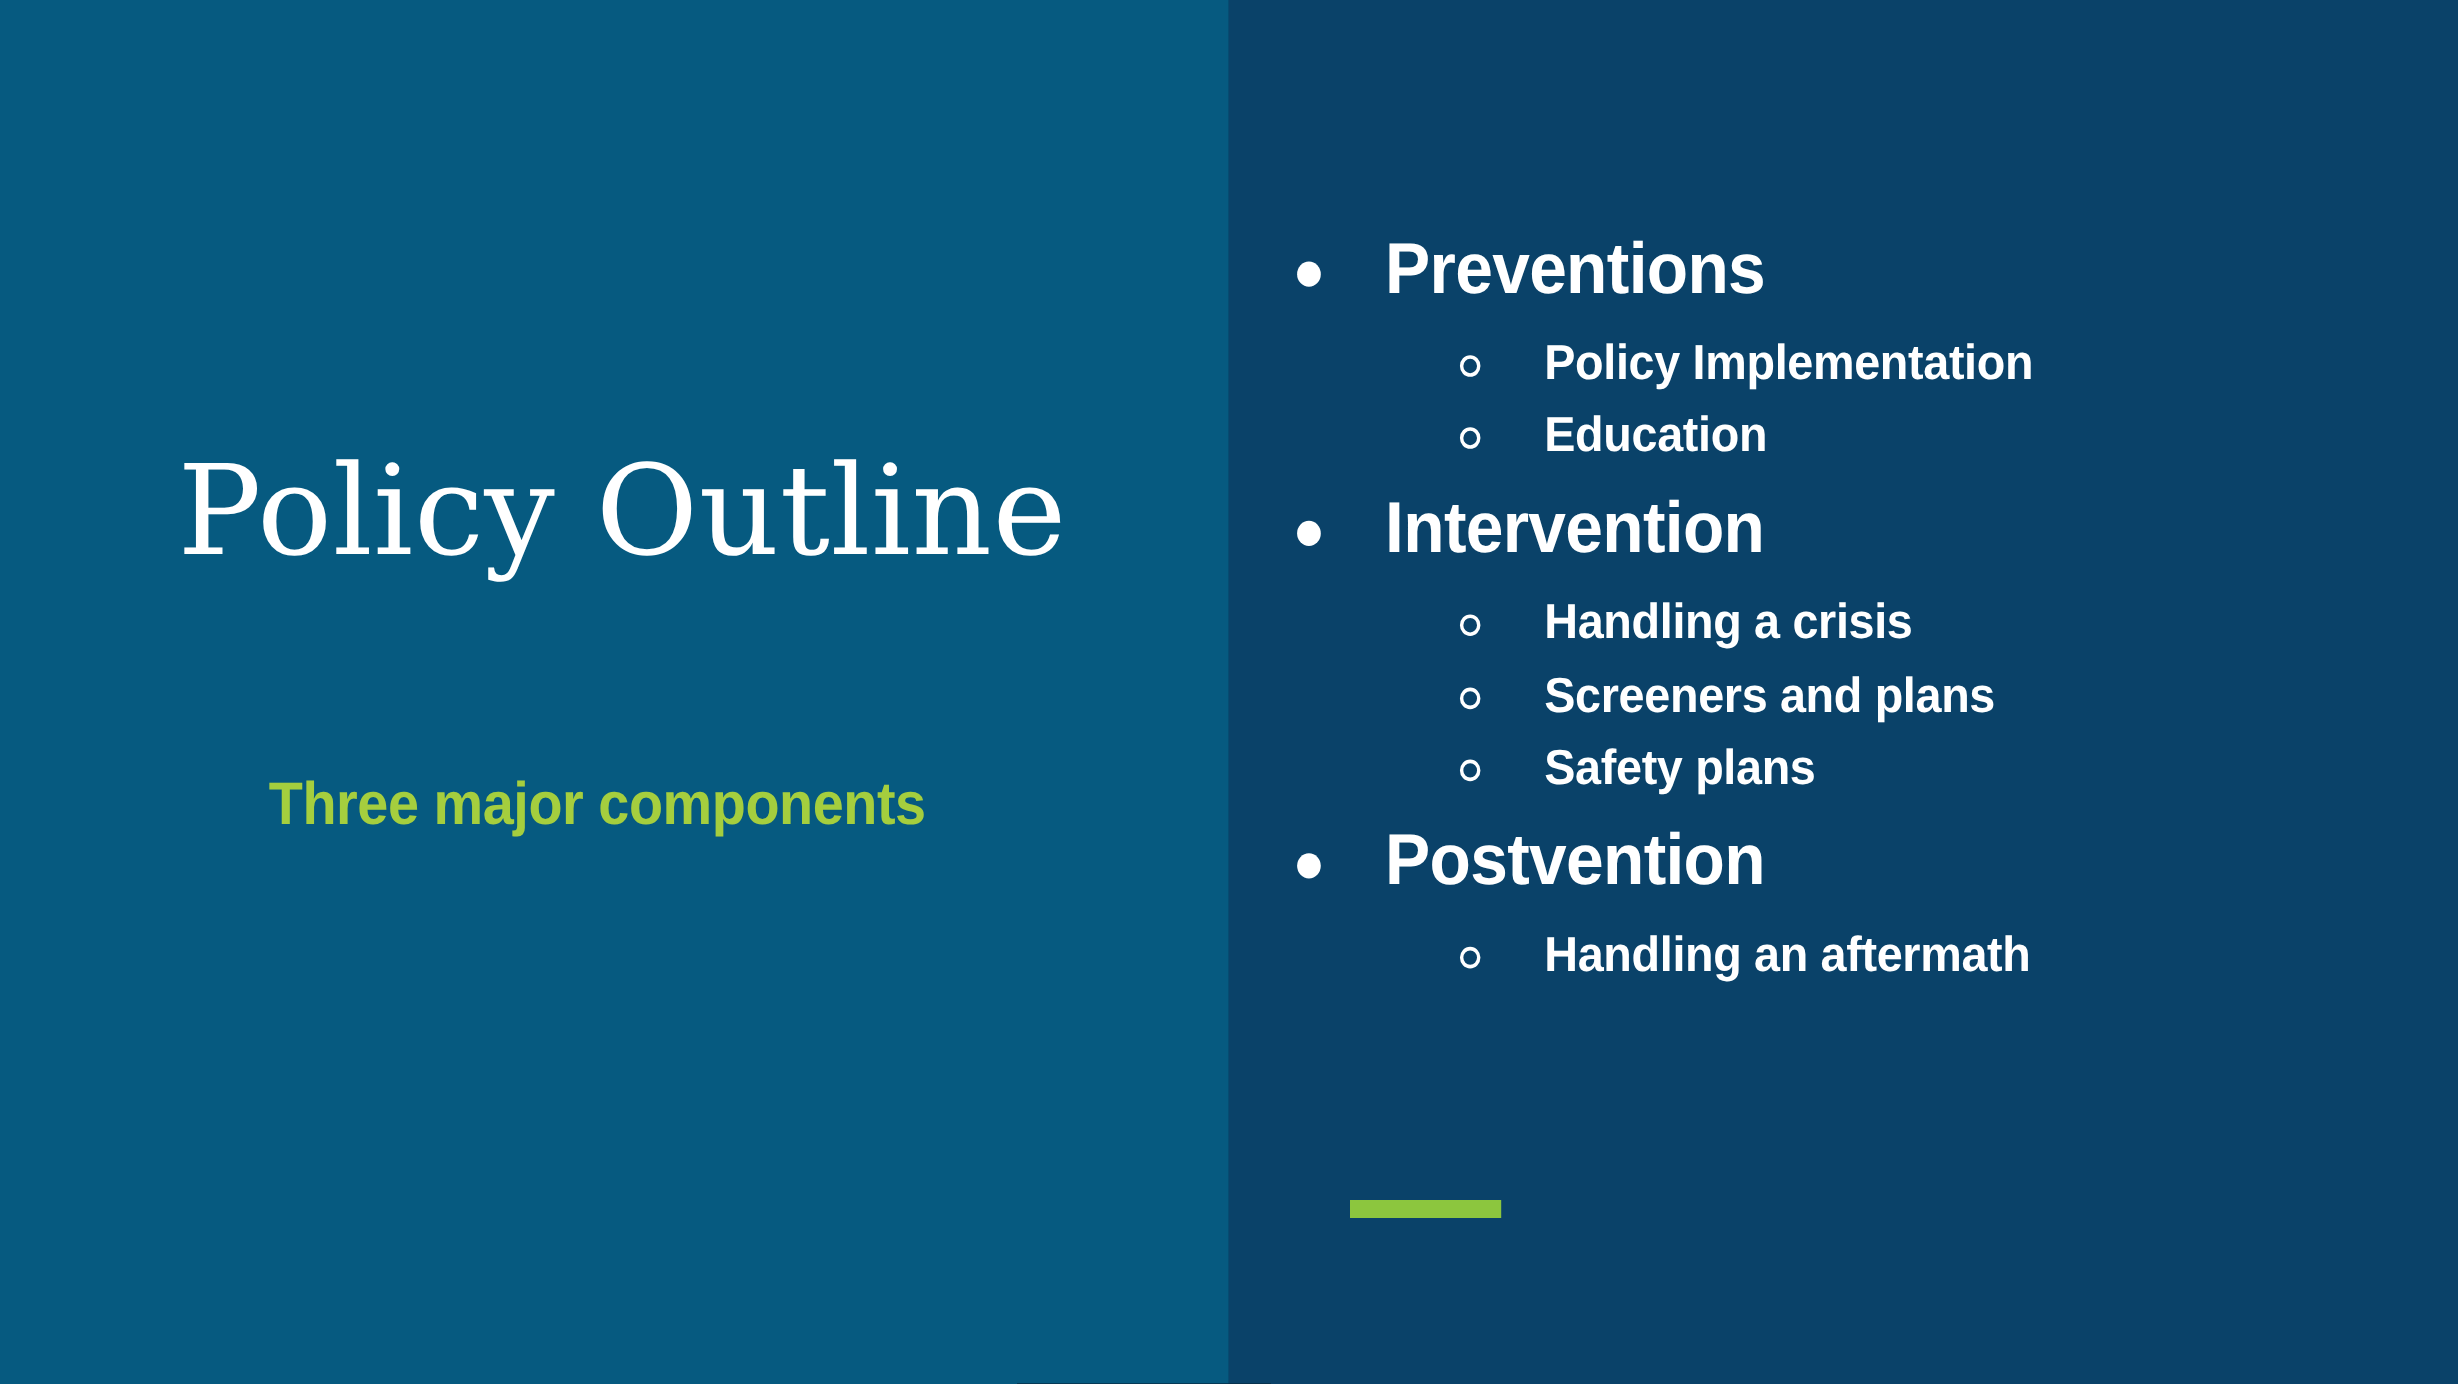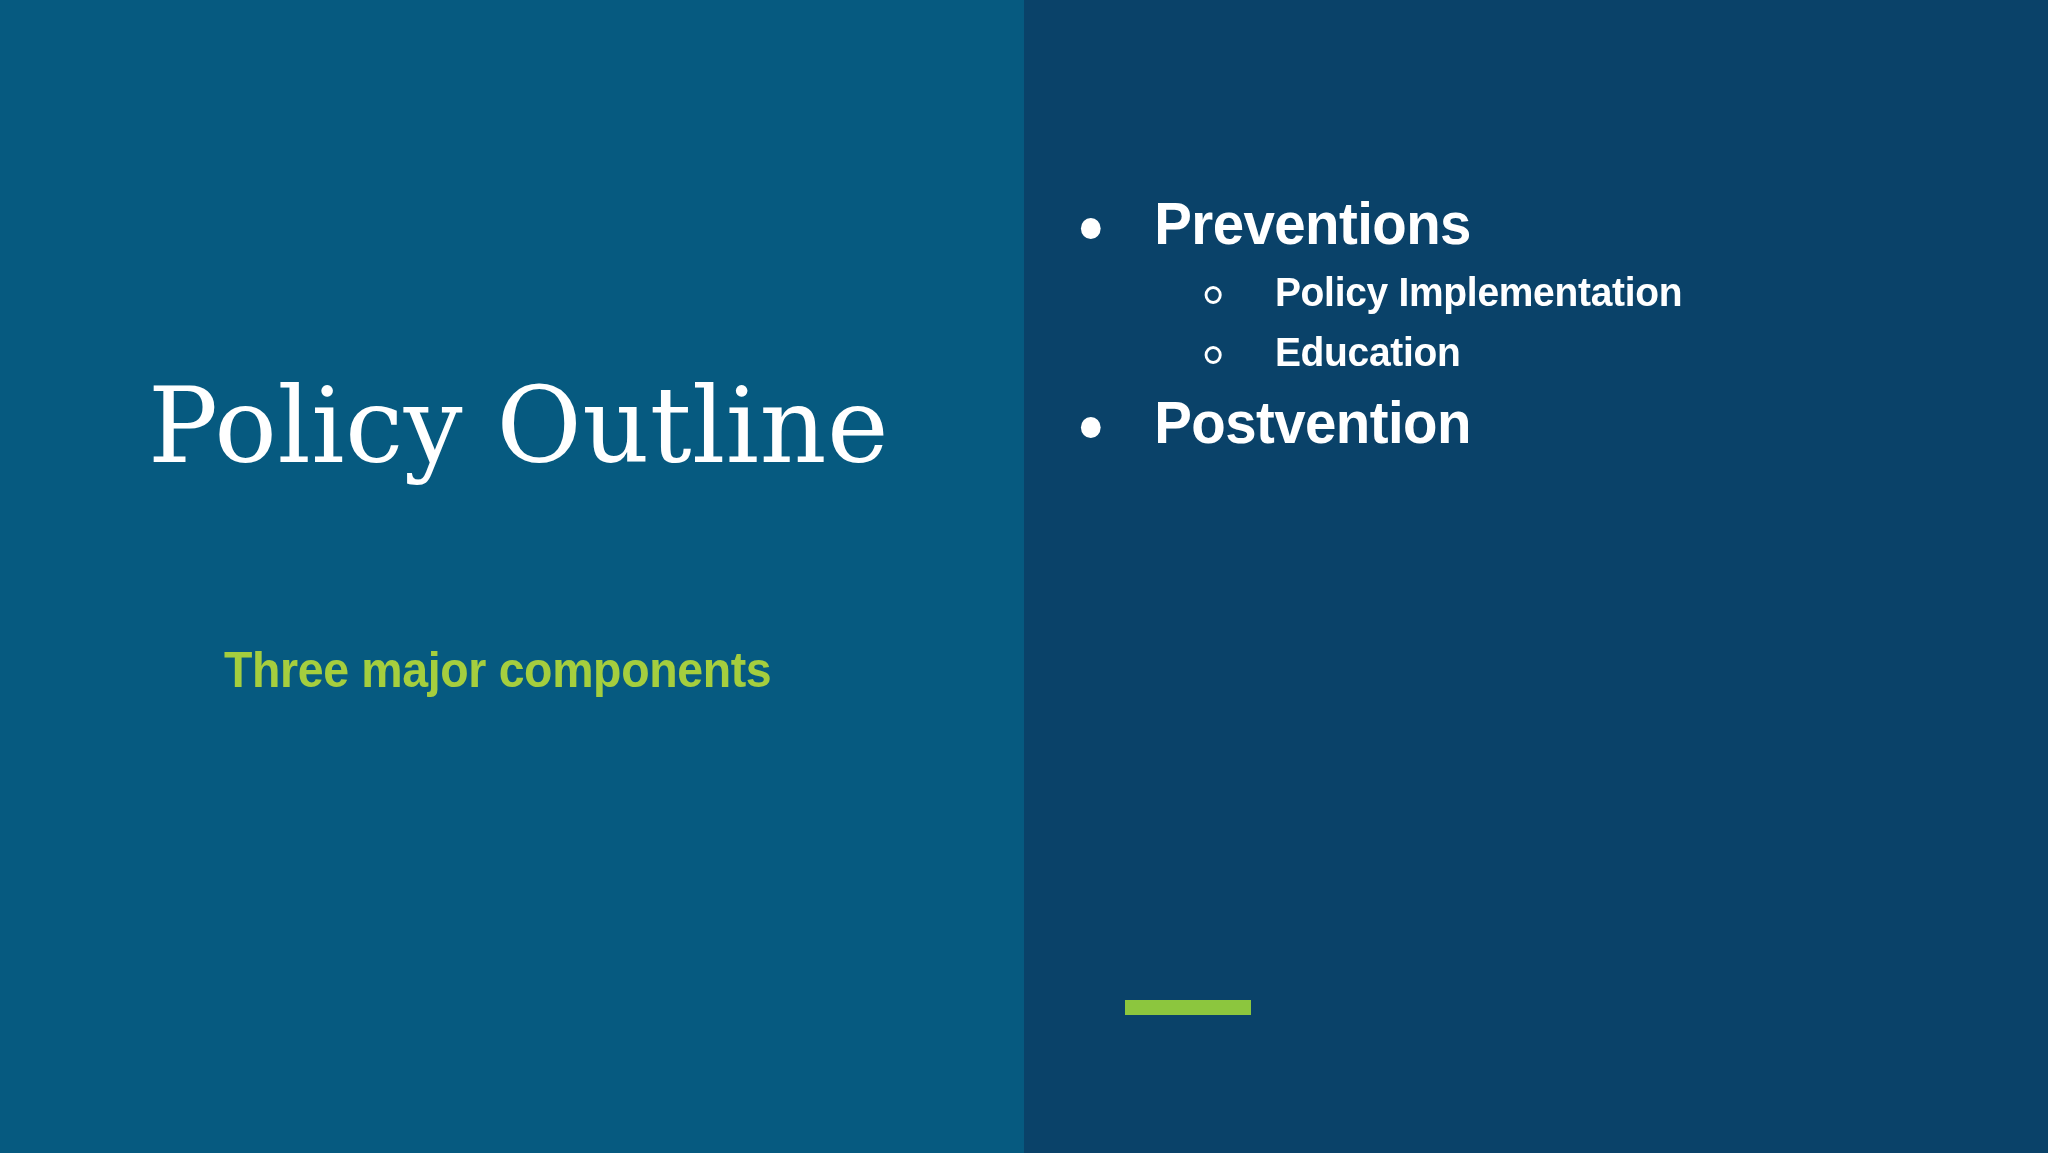--- a/index.html
+++ b/index.html
@@ -98,21 +98,21 @@
   .lvl1 .dot-filled {
     position: absolute;
     left: 18px;
     top: 32px;
     width: 21px;
     height: 21px;
     border-radius: 50%;
     background: #ffffff;
   }
   .sublist {
-    margin: 0;
+    margin: 12px;
     padding: 0;
     list-style: none;
   }
   .lvl2 {
     position: relative;
     padding-left: 222px;
     margin: 0 0 5px 0;
     font-family: "Liberation Sans Narrow", "Liberation Sans", sans-serif;
     font-weight: 700;
     font-size: 41px;
@@ -168,26 +168,52 @@
             <span class="dot-hollow"></span>
             <span>Policy Implementation</span>
           </li>
           <li class="lvl2">
             <span class="dot-hollow"></span>
             <span>Education</span>
           </li>
         </ul>
       </li>
 
+      <li class="outline-group">
+        <div class="lvl1">
+          <span class="dot-filled"></span>
+          <span>Intervention</span>
+        </div>
+        <ul class="sublist">
+          <li class="lvl2">
+            <span class="dot-hollow"></span>
+            <span>Handling a crisis</span>
+          </li>
+          <li class="lvl2">
+            <span class="dot-hollow"></span>
+            <span>Screeners and plans</span>
+          </li>
+          <li class="lvl2">
+            <span class="dot-hollow"></span>
+            <span>Safety plans</span>
+          </li>
+        </ul>
+      </li>
 
       <li class="outline-group">
         <div class="lvl1">
           <span class="dot-filled"></span>
           <span>Postvention</span>
         </div>
+        <ul class="sublist">
+          <li class="lvl2">
+            <span class="dot-hollow"></span>
+            <span>Handling an aftermath</span>
+          </li>
+        </ul>
       </li>
 
     </ul>
 
     <div class="accent-bar"></div>
 
   </div>
 
 </div>
 

